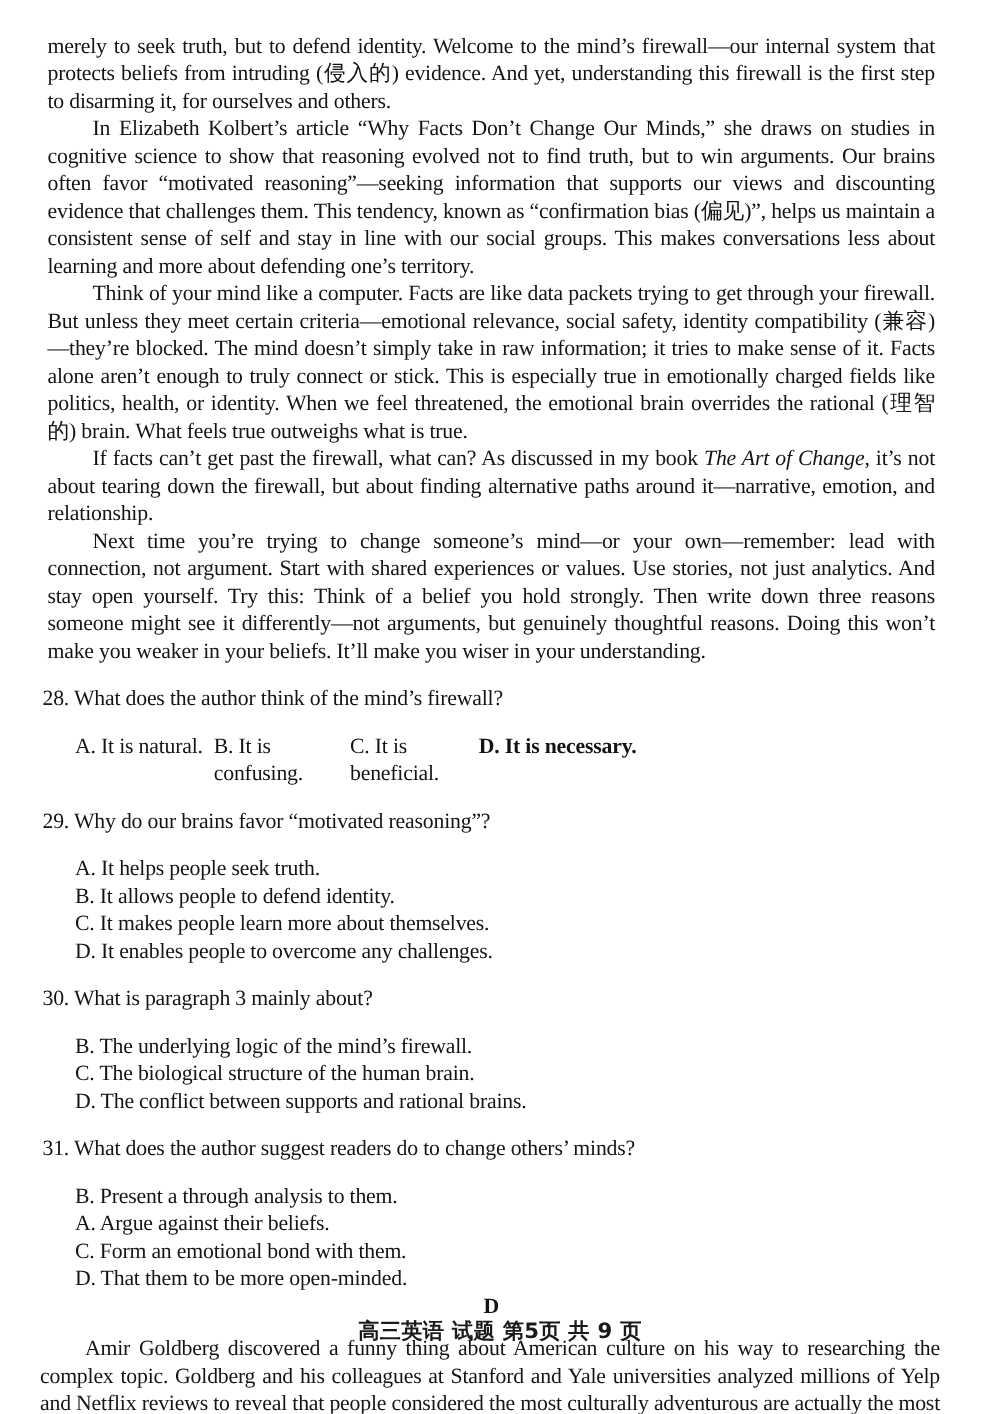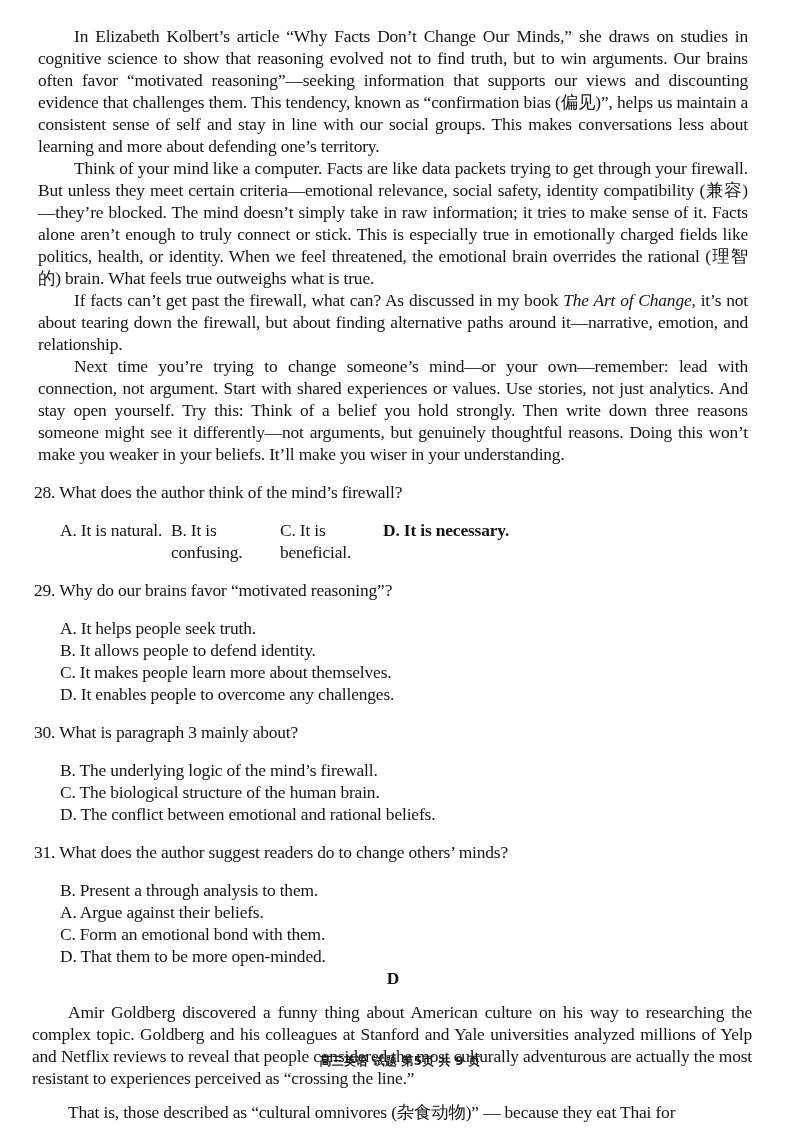--- a/index.html
+++ b/index.html
@@ -68,33 +68,34 @@
     margin-right: -4px;
   }
   .dpara.indent { text-indent: 36px; }
   .footer {
     position: absolute;
     left: 0;
     width: 800px;
     top: 1053px;
     text-align: center;
     font-family: "DejaVu Sans", sans-serif;
-    font-size: 12px;
+    font-size: 17px;
     font-weight: bold;
     color: #1a1a1a;
     letter-spacing: 0.2px;
   }
 </style>
 </head>
 <body>
 
 <div class="page">
   <div class="body-text">
 
     <div>
+      <p class="para">merely to seek truth, but to defend identity. Welcome to the mind’s firewall—our internal system that protects beliefs from intruding (侵入的) evidence. And yet, understanding this firewall is the first step to disarming it, for ourselves and others.</p>
       <p class="para indent">In Elizabeth Kolbert’s article “Why Facts Don’t Change Our Minds,” she draws on studies in cognitive science to show that reasoning evolved not to find truth, but to win arguments. Our brains often favor “motivated reasoning”—seeking information that supports our views and discounting evidence that challenges them. This tendency, known as “confirmation bias (偏见)”, helps us maintain a consistent sense of self and stay in line with our social groups. This makes conversations less about learning and more about defending one’s territory.</p>
       <p class="para indent">Think of your mind like a computer. Facts are like data packets trying to get through your firewall. But unless they meet certain criteria—emotional relevance, social safety, identity compatibility (兼容)—they’re blocked. The mind doesn’t simply take in raw information; it tries to make sense of it. Facts alone aren’t enough to truly connect or stick. This is especially true in emotionally charged fields like politics, health, or identity. When we feel threatened, the emotional brain overrides the rational (理智的) brain. What feels true outweighs what is true.</p>
       <p class="para indent">
         <span>If facts can’t get past the firewall, what can? As discussed in my book </span><i>The Art of Change</i><span>, it’s not about tearing down the firewall, but about finding alternative paths around it—narrative, emotion, and relationship.</span>
       </p>
       <p class="para indent">Next time you’re trying to change someone’s mind—or your own—remember: lead with connection, not argument. Start with shared experiences or values. Use stories, not just analytics. And stay open yourself. Try this: Think of a belief you hold strongly. Then write down three reasons someone might see it differently—not arguments, but genuinely thoughtful reasons. Doing this won’t make you weaker in your beliefs. It’ll make you wiser in your understanding.</p>
     </div>
 
     <div>
       <div>
@@ -112,21 +113,21 @@
         <p class="opt">A. It helps people seek truth.</p>
         <p class="opt">B. It allows people to defend identity.</p>
         <p class="opt">C. It makes people learn more about themselves.</p>
         <p class="opt">D. It enables people to overcome any challenges.</p>
       </div>
 
       <div>
         <p class="q-stem">30. What is paragraph 3 mainly about?</p>
         <p class="opt">B. The underlying logic of the mind’s firewall.</p>
         <p class="opt">C. The biological structure of the human brain.</p>
-        <p class="opt">D. The conflict between emotional and rational beliefs.</p>
+        <p class="opt">D. The conflict between supports and rational brains.</p>
       </div>
 
       <div>
         <p class="q-stem">31. What does the author suggest readers do to change others’ minds?</p>
         <p class="opt">B. Present a through analysis to them.</p>
         <p class="opt">A. Argue against their beliefs.</p>
         <p class="opt">C. Form an emotional bond with them.</p>
         <p class="opt">D. That them to be more open-minded.</p>
       </div>
     </div>

